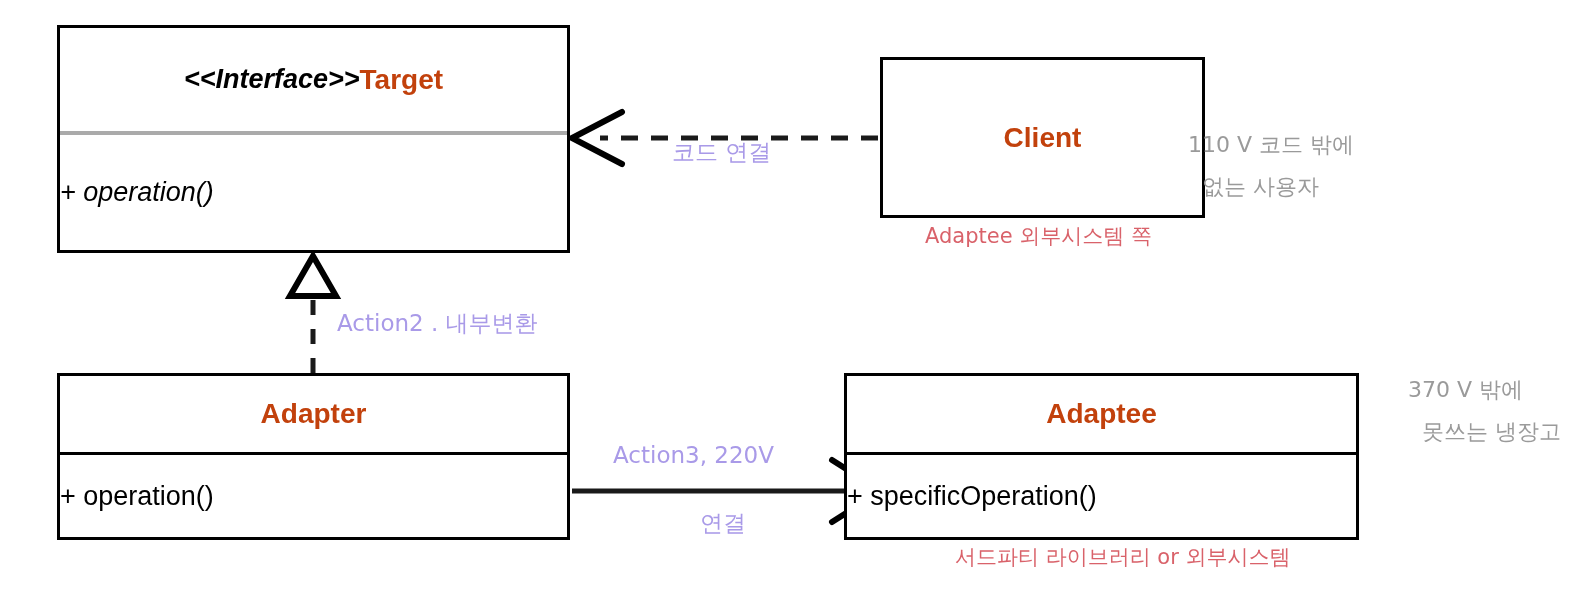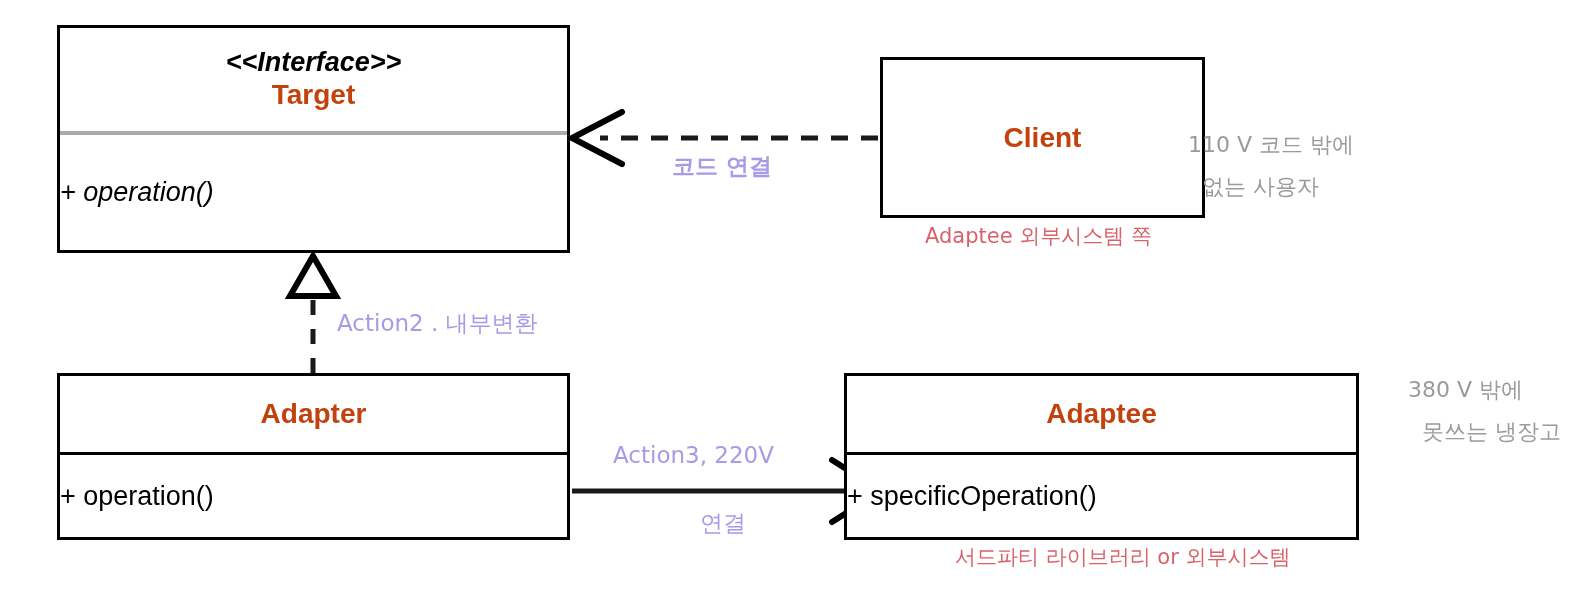--- a/index.html
+++ b/index.html
@@ -24,21 +24,21 @@
     position: absolute;
     box-sizing: border-box;
     background: #ffffff;
     border: 3px solid #000000;
     display: flex;
     flex-direction: column;
   }
   .uml-head {
     flex: 0 0 auto;
     display: flex;
-    flex-direction: column;
+    flex-direction: row;
     align-items: center;
     justify-content: center;
     text-align: center;
   }
   .uml-divider {
     flex: 0 0 auto;
     width: 100%;
     height: 0;
     border-top: 3px solid #000000;
   }
@@ -96,21 +96,21 @@
     position: absolute;
     font-family: "DejaVu Sans", sans-serif;
     white-space: nowrap;
     line-height: 1.35;
   }
   .hand-purple { color: #a99ae8; font-size: 23px; }
   .hand-red    { color: #d9626a; font-size: 21px; }
   .hand-gray   { color: #9a9a9a; font-size: 22px; }
 
   #ann-action1  { left: 618px; top: 82px; }
-  #ann-code     { left: 672px; top: 151px; font-weight: bold; }
+  #ann-code     { left: 672px; top: 137px; }
   #ann-action2  { left: 337px; top: 300px; margin-top: 8px; }
   #ann-action3  { left: 613px; top: 440px; }
   #ann-yeongyeol{ left: 700px; top: 508px; }
 
   #ann-client-red  { left: 925px; top: 222px; }
   #ann-adaptee-red { left: 955px; top: 543px; }
 
   #ann-client-gray  { left: 1188px; top: 130px; }
   #ann-adaptee-gray { left: 1408px; top: 375px; }
   .hand-gray .l2 { display: block; margin-top: 12px; padding-left: 14px; }
@@ -190,17 +190,17 @@
   <div class="hand hand-red" id="ann-client-red">Adaptee 외부시스템 쪽</div>
 
   <div class="hand hand-red" id="ann-adaptee-red">서드파티 라이브러리  or  외부시스템</div>
 
   <div class="hand hand-gray" id="ann-client-gray">
     <span>110 V 코드 밖에</span>
     <span class="l2">없는  사용자</span>
   </div>
 
   <div class="hand hand-gray" id="ann-adaptee-gray">
-    <span>380 V 밖에</span>
+    <span>370 V 밖에</span>
     <span class="l2">못쓰는  냉장고</span>
   </div>
 
 </div>
 
 </body></html>

